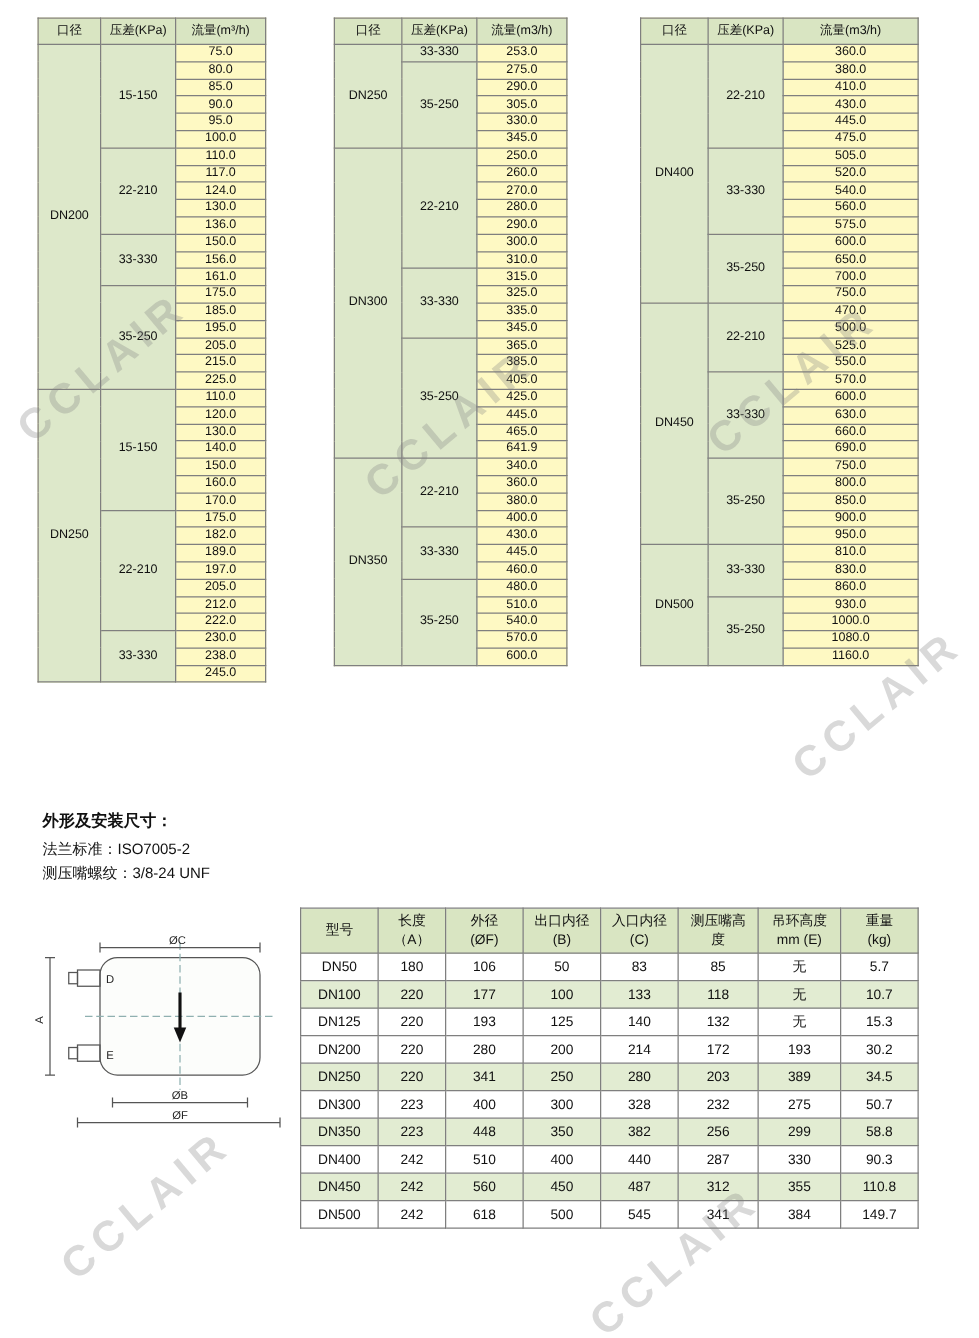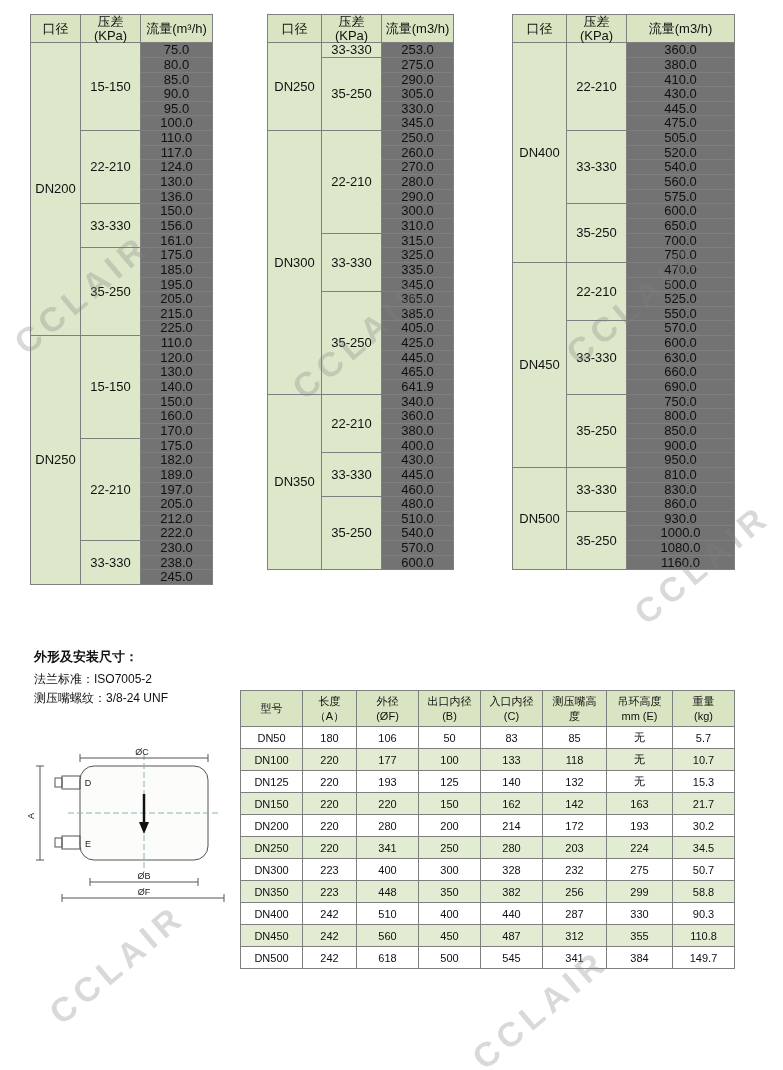--- a/index.html
+++ b/index.html
@@ -5,21 +5,21 @@
   * { box-sizing: border-box; }
   html, body { margin:0; padding:0; }
   body {
     width:783px; height:1070px; background:#ffffff;
     font-family:"Liberation Sans","DejaVu Sans",sans-serif;
     color:#111;
   }
   .page { position:relative; width:783px; height:1070px; overflow:hidden; background:#fff; }
 
   
-  .flow-table { position:absolute; border-collapse:collapse; font-size:13px; background:#737373; }
+  .flow-table { position:absolute; border-collapse:collapse; font-size:10px; background:#fef9c3; }
   .flow-table th, .flow-table td {
     border:1px solid #7f7f7f; text-align:center; padding:0 2px; line-height:1.05;
   }
   .flow-table th { background:#d9e5c2; font-weight:normal; height:21px; }
   .flow-table td { height:13.8px; }
   .flow-table .cell-diam, .flow-table .cell-press { background:#dde8ca; }
   #flow-table-1 { left:30px;  top:14px; }
   #flow-table-2 { left:267px; top:14px; }
   #flow-table-3 { left:512px; top:14px; }
   #flow-table-1 th:nth-child(1){ width:50px; } #flow-table-1 th:nth-child(2){ width:60px; } #flow-table-1 th:nth-child(3){ width:72px; }
@@ -29,21 +29,21 @@
   
   .notes { position:absolute; left:34px; top:648px; }
   .notes-title { font-size:13px; font-weight:bold; margin-bottom:5px; }
   .notes-line  { font-size:12px; margin:2px 0; }
 
   
   .drawing { position:absolute; left:26px; top:746px; }
   .drawing text { font-size:9px; fill:#222; }
 
   
-  .dim-table { position:absolute; left:240px; top:690px; border-collapse:collapse; font-size:11px; }
+  .dim-table { position:absolute; left:240px; top:726px; border-collapse:collapse; font-size:11px; }
   .dim-table th, .dim-table td { border:1px solid #7f7f7f; text-align:center; padding:0 2px; }
   .dim-table th { background:#d9e5c2; font-weight:normal; white-space:pre-line; height:36px; line-height:1.3; }
   .dim-table td { height:22px; background:#fff; }
   .dim-table tr.alt td { background:#e2ecd2; }
   .dim-table th:nth-child(1){ width:62px; }
   .dim-table th:nth-child(2){ width:54px; }
   .dim-table th:nth-child(3){ width:62px; }
   .dim-table th:nth-child(4){ width:62px; }
   .dim-table th:nth-child(5){ width:62px; }
   .dim-table th:nth-child(6){ width:64px; }
@@ -556,48 +556,38 @@
         <tr>
           <td>DN125</td>
           <td>220</td>
           <td>193</td>
           <td>125</td>
           <td>140</td>
           <td>132</td>
           <td>无</td>
           <td>15.3</td>
         </tr>
-        <tr class="alt">
-          <td>DN150</td>
-          <td>220</td>
-          <td>220</td>
-          <td>150</td>
-          <td>162</td>
-          <td>142</td>
-          <td>163</td>
-          <td>21.7</td>
-        </tr>
         <tr>
           <td>DN200</td>
           <td>220</td>
           <td>280</td>
           <td>200</td>
           <td>214</td>
           <td>172</td>
           <td>193</td>
           <td>30.2</td>
         </tr>
         <tr class="alt">
           <td>DN250</td>
           <td>220</td>
           <td>341</td>
           <td>250</td>
           <td>280</td>
           <td>203</td>
-          <td>224</td>
+          <td>389</td>
           <td>34.5</td>
         </tr>
         <tr>
           <td>DN300</td>
           <td>223</td>
           <td>400</td>
           <td>300</td>
           <td>328</td>
           <td>232</td>
           <td>275</td>

